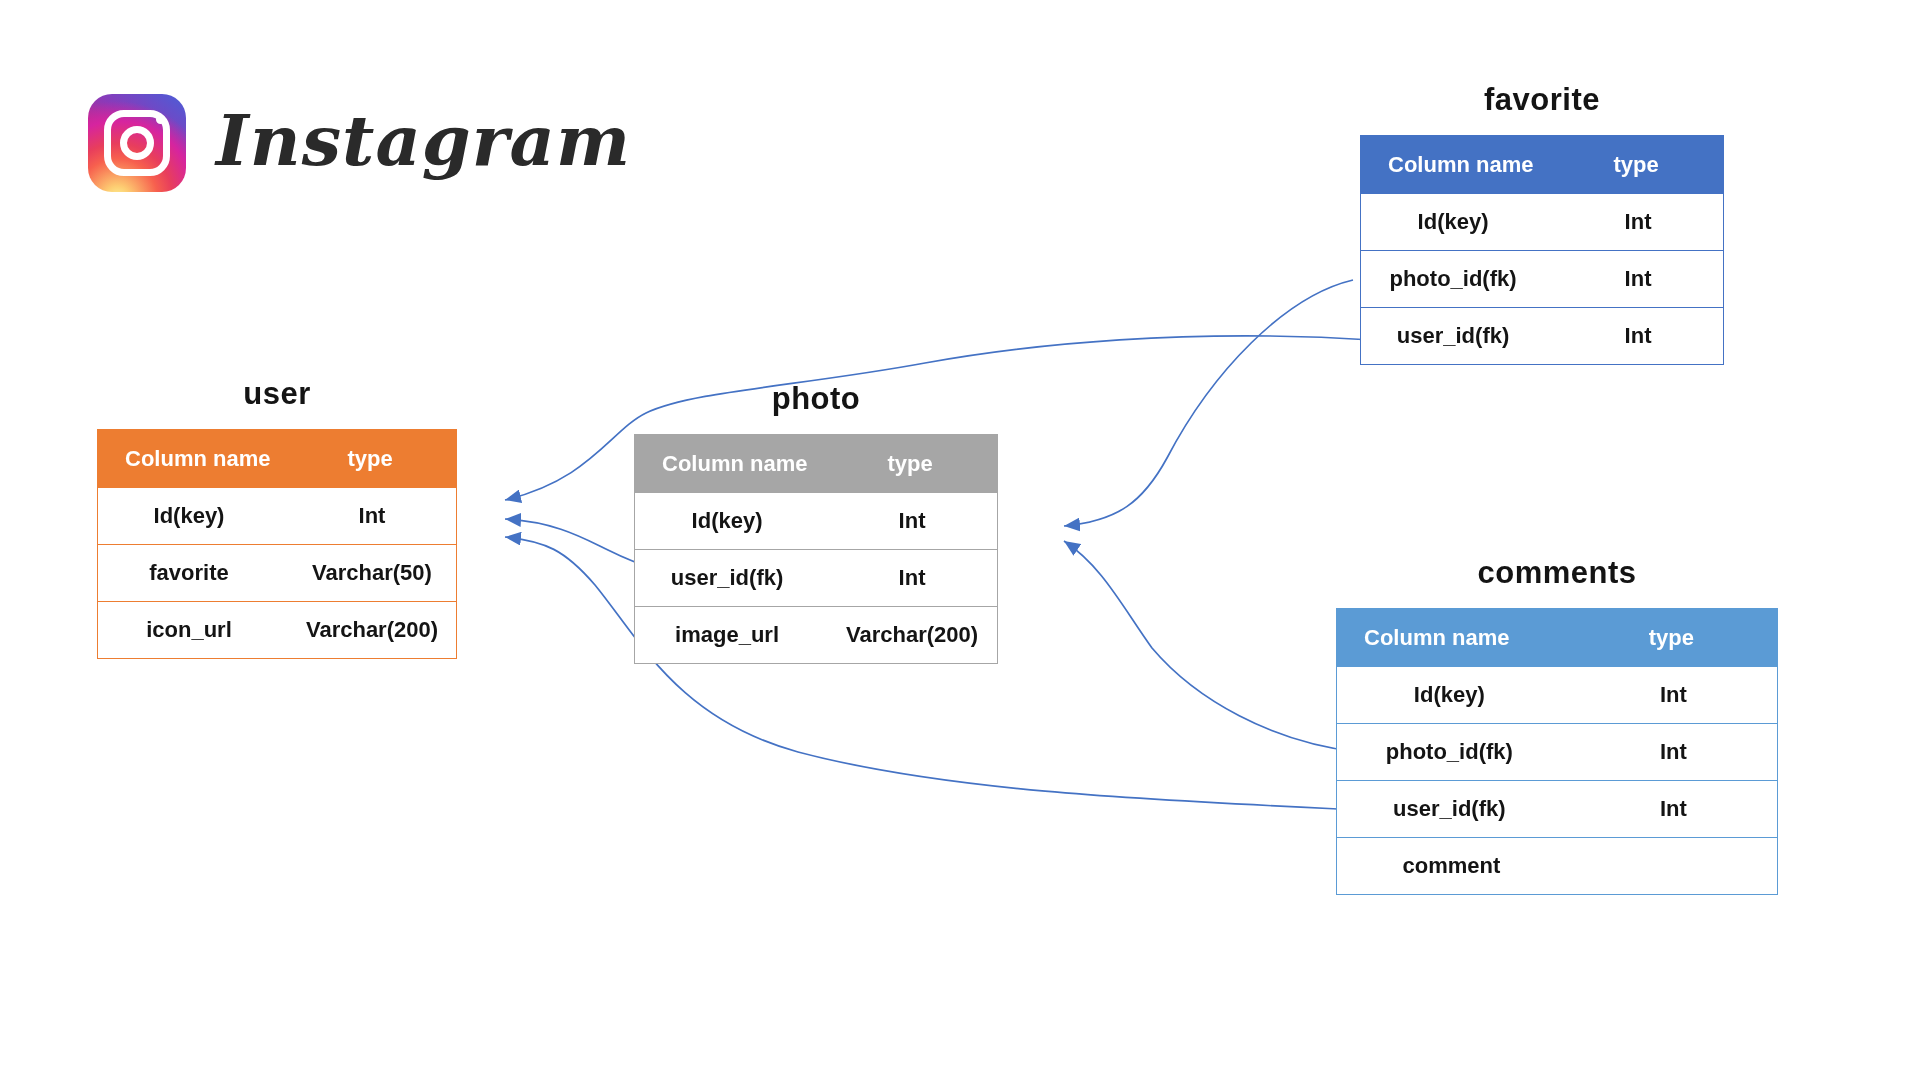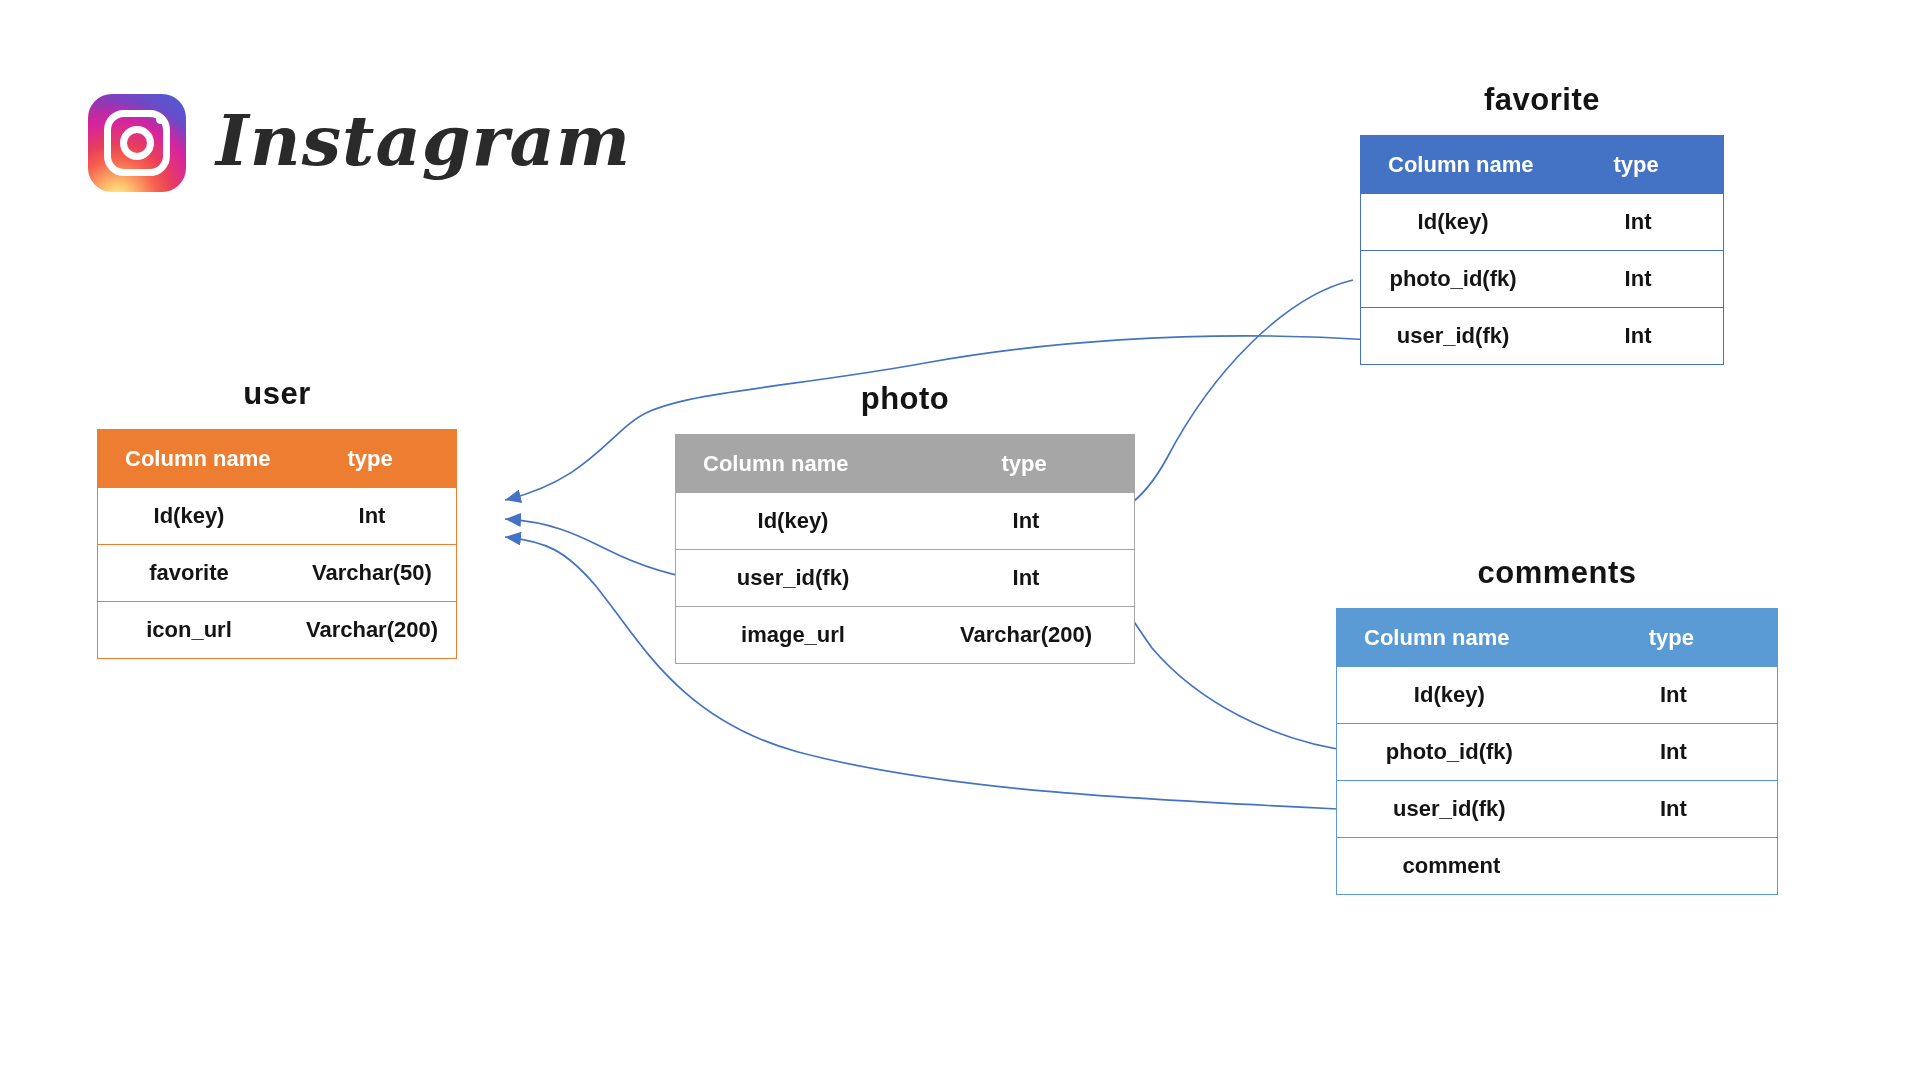--- a/index.html
+++ b/index.html
@@ -99,21 +99,21 @@
         <div class="cell name">favorite</div>
         <div class="cell type">Varchar(50)</div>
       </div>
       <div class="trow body-row" style="border-top-color: rgb(237, 125, 49);">
         <div class="cell name">icon_url</div>
         <div class="cell type">Varchar(200)</div>
       </div>
     </div>
   </div>
 
-  <div class="tbl" style="left:675px; top:378px; width:460px;">
+  <div class="tbl" style="left:634px; top:378px; width:364px;">
     <div class="tbl-title">photo</div>
     <div class="grid" style="border-color: rgb(166, 166, 166);">
       <div class="trow hdr" style="background-color: rgb(166, 166, 166);">
         <div class="cell name">Column name</div>
         <div class="cell type">type</div>
       </div>
       <div class="trow body-row" style="border-top-color: rgb(166, 166, 166);">
         <div class="cell name">Id(key)</div>
         <div class="cell type">Int</div>
       </div>

